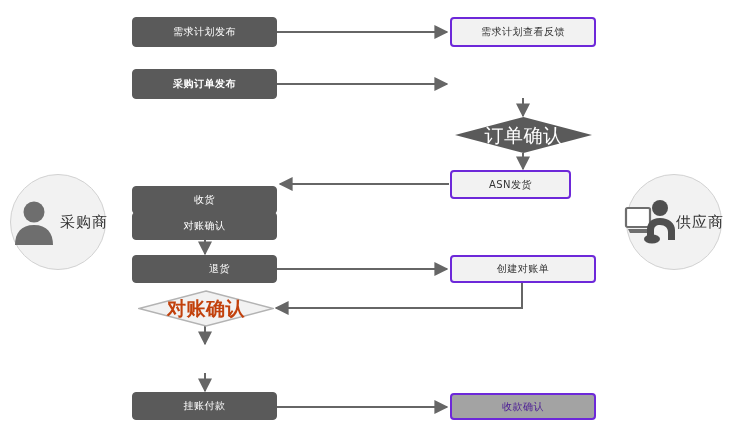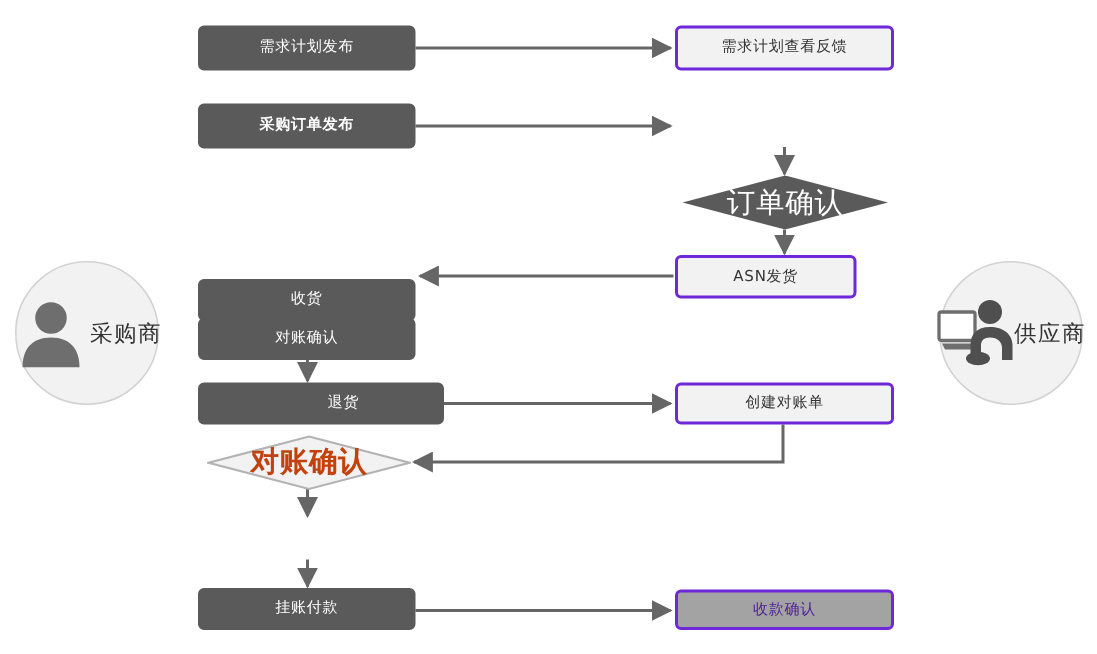--- a/index.html
+++ b/index.html
@@ -176,21 +176,21 @@
     <span>ASN发货</span>
   </div>
   <div class="node dark" style="left:132px; top:186px; width:145px; height:28px;">
     <span>收货</span>
   </div>
 
   <div class="node dark" style="left:132px; top:212px; width:145px; height:28px;">
     <span>对账确认</span>
   </div>
 
-  <div class="node dark" style="left:132px; top:255px; width:164px; height:28px;padding-left:30px;">
+  <div class="node dark" style="left:132px; top:255px; width:145px; height:28px;padding-left:30px;">
     <span>退货</span>
   </div>
   <div class="node light" style="left:450px; top:255px; width:146px; height:28px;">
     <span>创建对账单</span>
   </div>
 
   <div class="diamond light" style="left:138px; top:290px; width:136px; height:37px;">
     <svg viewBox="0 0 136 37" width="136" height="37">
       <polygon points="68,1 135,18.5 68,36 1,18.5" fill="#f2f2f2" stroke="#b3b3b3" stroke-width="1.4"></polygon>
     </svg>

